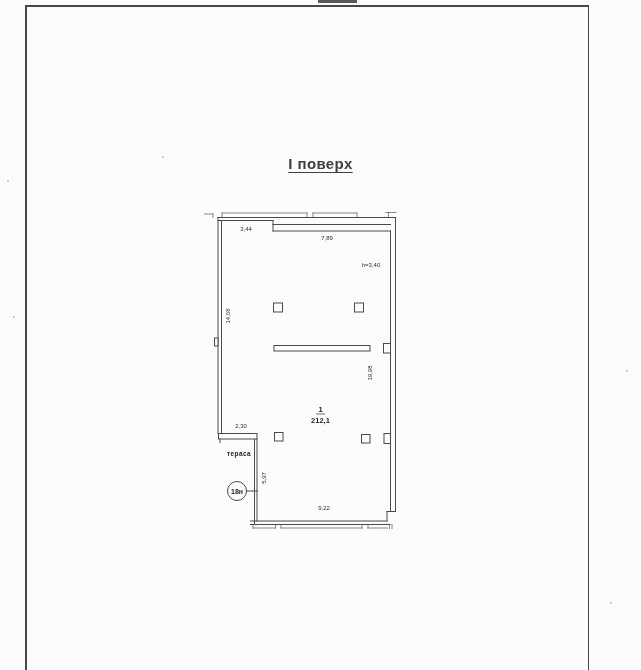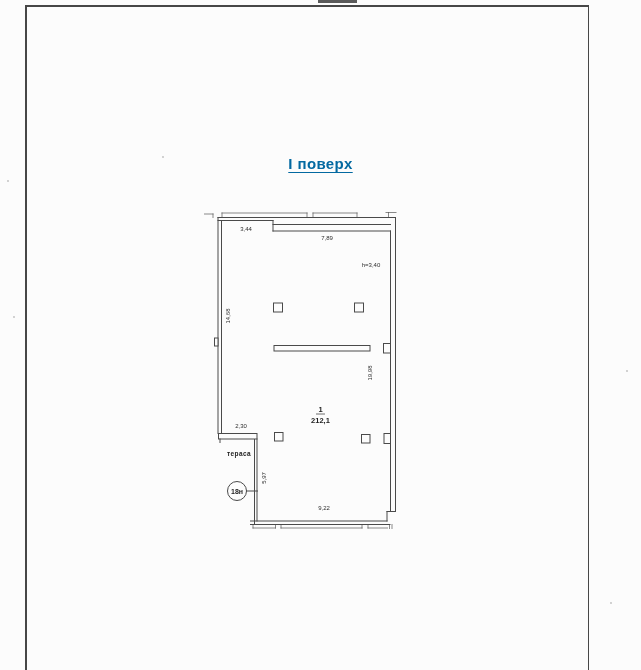--- a/index.html
+++ b/index.html
@@ -7,21 +7,21 @@
     position:relative;width:641px;height:670px;background:#fcfcfc;overflow:hidden;
     font-family:"Liberation Sans",sans-serif;
   }
   .scan-mark{position:absolute;left:318px;top:0;width:39px;height:2.5px;background:#5a5a5a;}
   .frame{position:absolute;background:#474747;}
   .frame-top{left:25px;top:5px;width:564px;height:1.8px;}
   .frame-left{left:25px;top:5px;width:1.8px;height:665px;}
   .frame-right{left:587.5px;top:5px;width:1.8px;height:665px;}
   .title{
     position:absolute;left:0;top:155px;width:641px;text-align:center;
-    font-size:15px;font-weight:bold;letter-spacing:.4px;color:#0369a1;
+    font-size:15px;font-weight:bold;letter-spacing:.4px;color:#404040;
     text-decoration:underline;text-underline-offset:3px;
   }
   svg{position:absolute;left:0;top:0;}
   .wall{stroke:#4a4a4a;stroke-width:1;fill:none;stroke-linecap:square;}
   .wallfill{stroke:#4a4a4a;stroke-width:1;fill:#fcfcfc;}
   .thin{stroke:#585858;stroke-width:0.7;fill:none;stroke-linecap:square;}
   .dim{fill:#2e2e2e;font-size:6px;font-family:"Liberation Sans",sans-serif;text-anchor:middle;}
   .dimb{fill:#222;font-size:7.5px;font-weight:bold;font-family:"Liberation Sans",sans-serif;text-anchor:middle;}
   .terr{fill:#222;font-size:6.5px;font-weight:bold;font-family:"Liberation Sans",sans-serif;text-anchor:middle;letter-spacing:.4px;}
   .unit{fill:#222;font-size:7px;font-weight:bold;font-family:"Liberation Sans",sans-serif;text-anchor:middle;}

